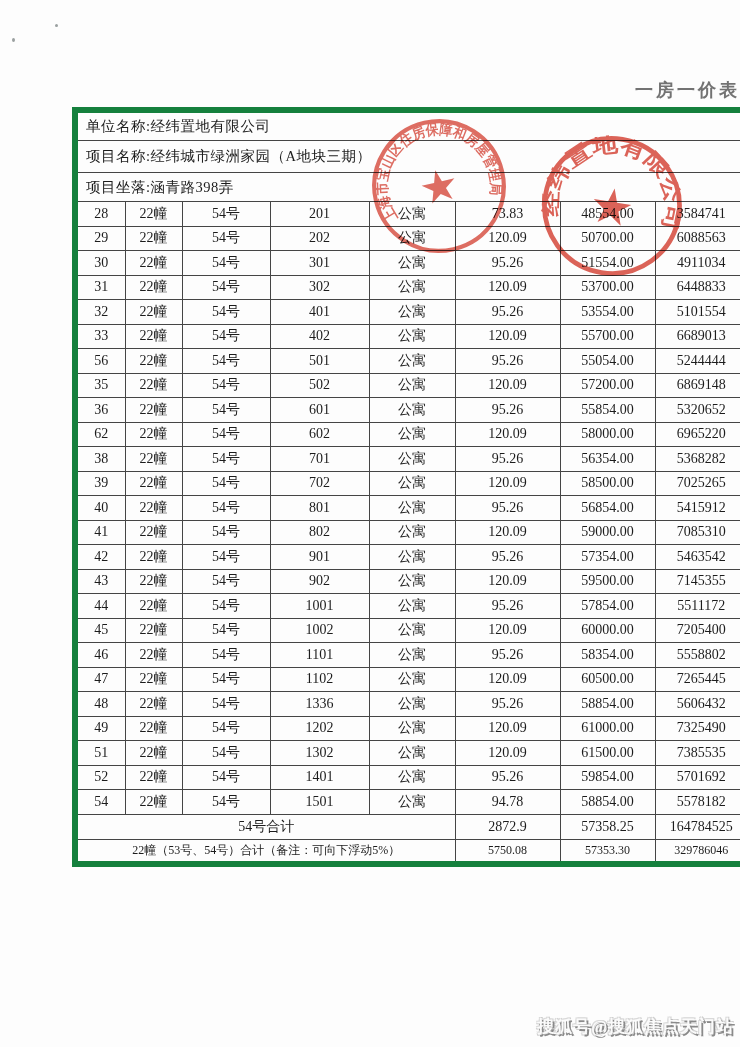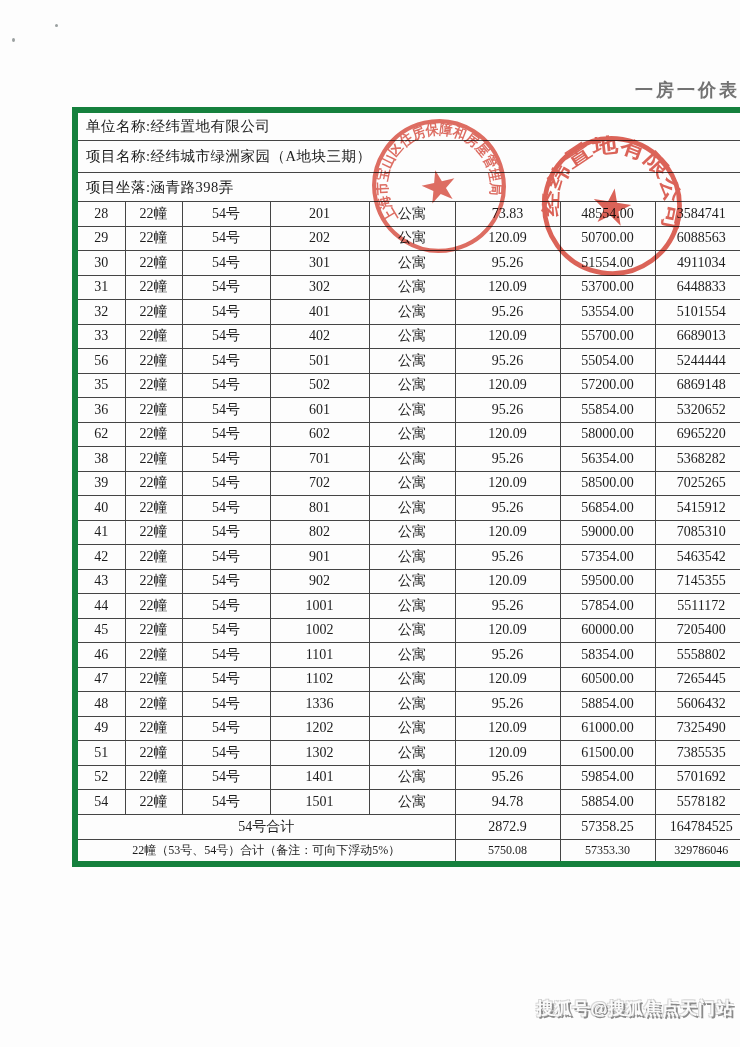--- a/index.html
+++ b/index.html
@@ -25,22 +25,22 @@
   tr.hrow1 td{height:27px;}
   tr.hrow2 td{height:31px;}
   tr.hrow3 td{height:28px;}
   tr.drow td{height:23.5px;line-height:1;}
   tr.frow1 td{height:24px;}
   tr.frow2 td{height:21px;font-size:12px;}
   .seal{position:absolute;mix-blend-mode:multiply;pointer-events:none;}
   .seal-left{left:366px;top:113px;width:146px;height:146px;transform:rotate(-13deg);opacity:.8;}
   .seal-right{left:536px;top:130px;width:152px;height:152px;transform:rotate(9deg);opacity:.85;}
   .watermark{
-    position:absolute;right:6px;bottom:27px;
-    font-family:Liberation Sans, sans-serif;
+    position:absolute;right:6px;bottom:9px;
+    font-family:Liberation Serif, serif;
     font-size:17px;font-weight:bold;letter-spacing:1px;
     color:#fbfbfb;
     text-shadow:2px 2px 0 #8a8a8a,-1px -1px 0 #d9d9d9,1px -1px 0 #cfcfcf,-1px 1px 0 #cfcfcf;
   }
   .speck{position:absolute;background:#9aa0a0;border-radius:50%;}
   .speck1{left:55px;top:24px;width:3px;height:3px;}
   .speck2{left:12px;top:38px;width:3px;height:4px;}
 </style>
 </head>
 <body>

